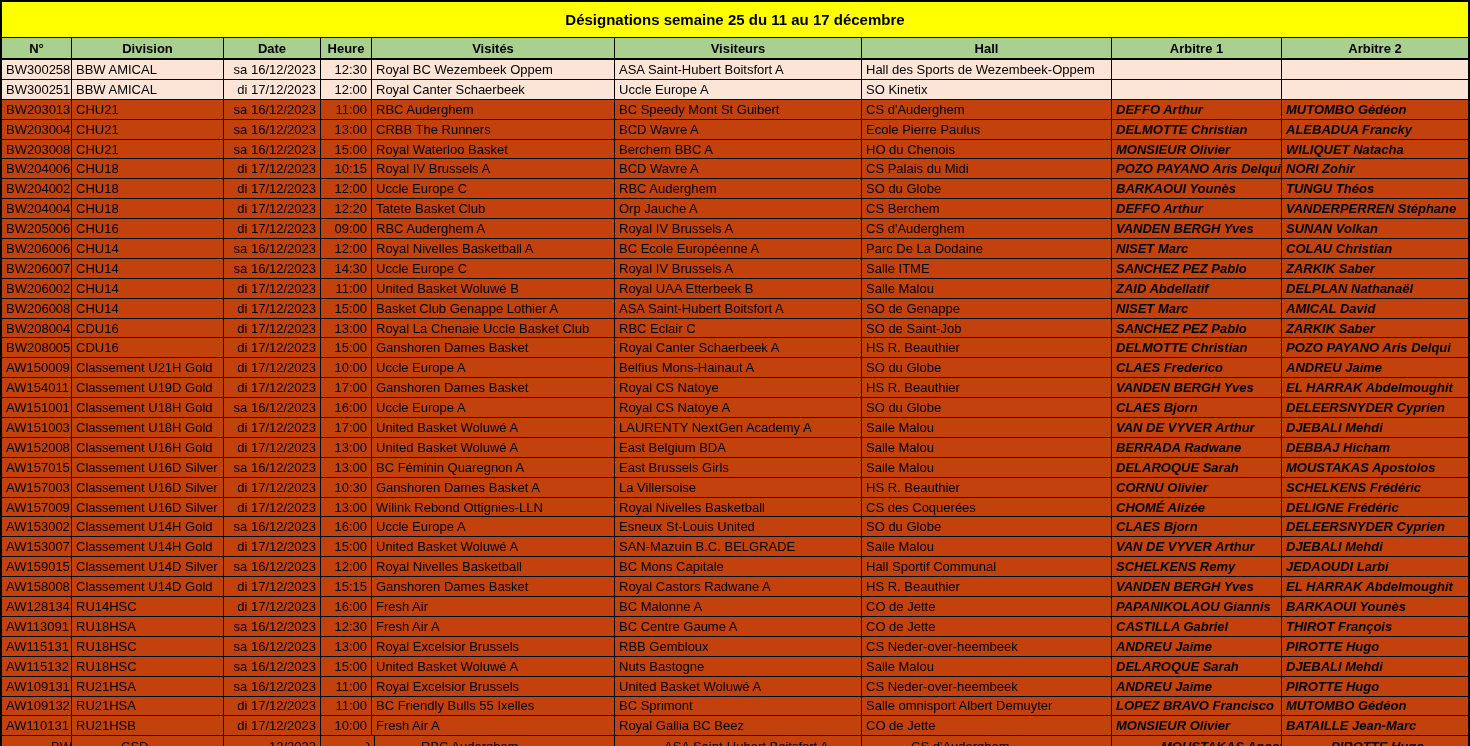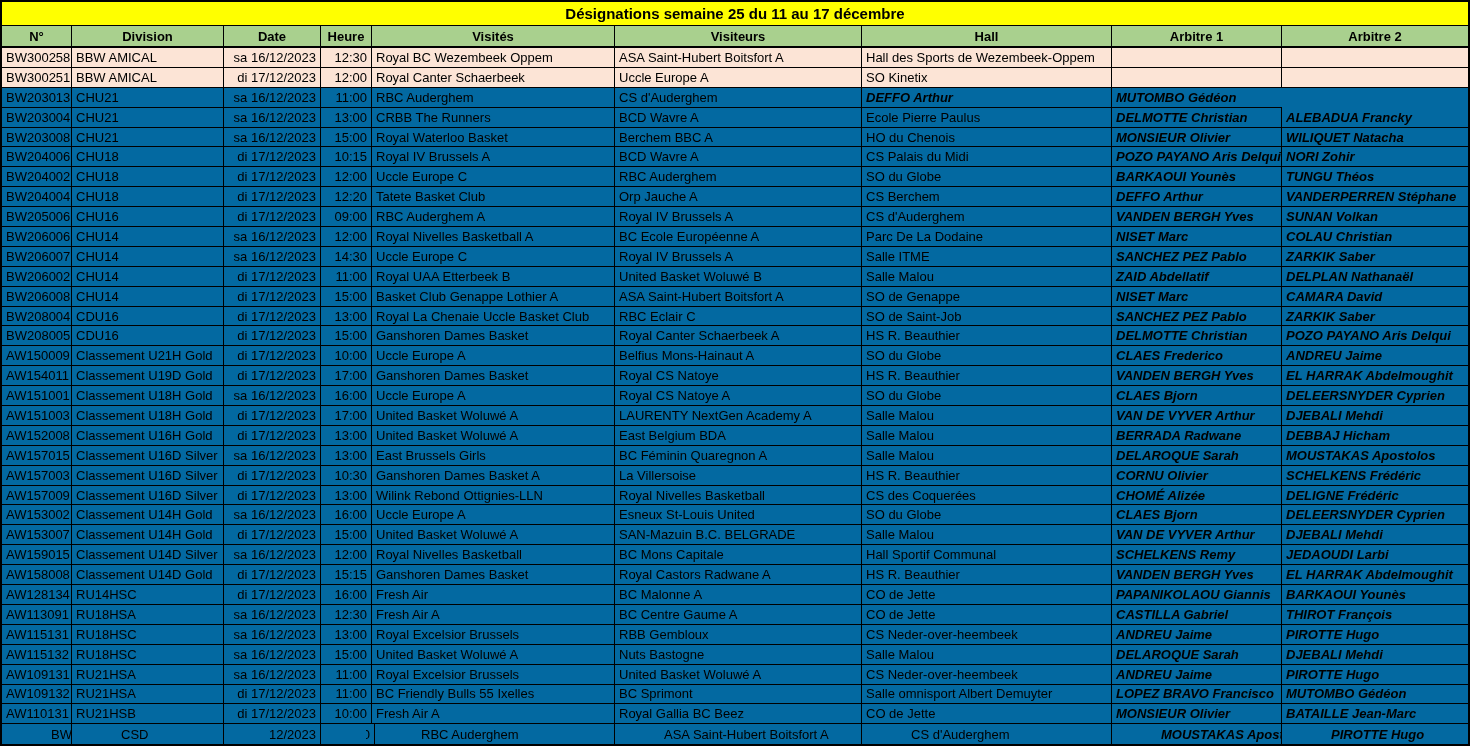--- a/index.html
+++ b/index.html
@@ -1,36 +1,36 @@
 <!DOCTYPE html>
 <html style="--title-bg: #FFFF00; --header-bg: #A9D08E; --friendly-bg: #FCE4D6;"><head>
 <meta charset="utf-8">
 <style>
   html,body { margin:0; padding:0; background:#ffffff; font-family:"Liberation Sans",sans-serif; }
   .sheet {
     position:relative; width:1470px; height:746px; box-sizing:border-box;
     border:2px solid #000; background:#fff;
   }
   .title-row {
-    box-sizing:border-box; height:24px; border-bottom:1px solid #000;
+    box-sizing:border-box; height:36px; border-bottom:1px solid #000;
     background:var(--title-bg,#FFFF00);
     display:flex; align-items:center; justify-content:center;
     font-size:15px; font-weight:bold; color:#000;
   }
   .header-row {
     box-sizing:border-box; height:22px; border-bottom:1px solid #000;
     background:var(--header-bg,#A9D08E);
     display:grid;
     grid-template-columns:70px 152px 97px 51px 243px 247px 250px 170px 186px;
   }
   .table-body { height:696px; display:flex; flex-direction:column; }
   .data-row {
     flex:1; display:grid; box-sizing:border-box;
     grid-template-columns:70px 152px 97px 51px 243px 247px 250px 170px 186px;
-    background:#0369a1;
+    background:#c2410c;
   }
   .data-row.hl .cell { background:var(--friendly-bg,#FCE4D6); }
   .cell {
     box-sizing:border-box; border-right:1px solid #000; border-bottom:1px solid #000;
     display:flex; align-items:center; overflow:hidden; white-space:nowrap;
     padding:0 4px; font-size:13px; color:#000; line-height:1;
   }
   .cell:last-child { border-right:none;text-align:right; }
   .data-row:last-child .cell { border-bottom:none;margin-left:45px; }
   .hcell { justify-content:center; font-weight:bold; font-size:13px; }
@@ -77,20 +77,21 @@
         <div class="cell dcell col6">SO Kinetix</div>
         <div class="cell dcell col7"></div>
         <div class="cell dcell col8"></div>
       </div>
       <div class="data-row">
         <div class="cell dcell col0">BW203013</div>
         <div class="cell dcell col1">CHU21</div>
         <div class="cell dcell col2">sa 16/12/2023</div>
         <div class="cell dcell col3">11:00</div>
         <div class="cell dcell col4">RBC Auderghem</div>
+        <div class="cell dcell col5">BC Speedy Mont St Guibert</div>
         <div class="cell dcell col6">CS d'Auderghem</div>
         <div class="cell dcell col7">DEFFO Arthur</div>
         <div class="cell dcell col8">MUTOMBO Gédéon</div>
       </div>
       <div class="data-row">
         <div class="cell dcell col0">BW203004</div>
         <div class="cell dcell col1">CHU21</div>
         <div class="cell dcell col2">sa 16/12/2023</div>
         <div class="cell dcell col3">13:00</div>
         <div class="cell dcell col4">CRBB The Runners</div>
@@ -174,36 +175,36 @@
         <div class="cell dcell col5">Royal IV Brussels A</div>
         <div class="cell dcell col6">Salle ITME</div>
         <div class="cell dcell col7">SANCHEZ PEZ Pablo</div>
         <div class="cell dcell col8">ZARKIK Saber</div>
       </div>
       <div class="data-row">
         <div class="cell dcell col0">BW206002</div>
         <div class="cell dcell col1">CHU14</div>
         <div class="cell dcell col2">di 17/12/2023</div>
         <div class="cell dcell col3">11:00</div>
+        <div class="cell dcell col4">United Basket Woluwé B</div>
         <div class="cell dcell col5">Royal UAA Etterbeek B</div>
-        <div class="cell dcell col4">United Basket Woluwé B</div>
         <div class="cell dcell col6">Salle Malou</div>
         <div class="cell dcell col7">ZAID Abdellatif</div>
         <div class="cell dcell col8">DELPLAN Nathanaël</div>
       </div>
       <div class="data-row">
         <div class="cell dcell col0">BW206008</div>
         <div class="cell dcell col1">CHU14</div>
         <div class="cell dcell col2">di 17/12/2023</div>
         <div class="cell dcell col3">15:00</div>
         <div class="cell dcell col4">Basket Club Genappe Lothier A</div>
         <div class="cell dcell col5">ASA Saint-Hubert Boitsfort A</div>
         <div class="cell dcell col6">SO de Genappe</div>
         <div class="cell dcell col7">NISET Marc</div>
-        <div class="cell dcell col8">CAMARA David</div>
+        <div class="cell dcell col8">AMICAL David</div>
       </div>
       <div class="data-row">
         <div class="cell dcell col0">BW208004</div>
         <div class="cell dcell col1">CDU16</div>
         <div class="cell dcell col2">di 17/12/2023</div>
         <div class="cell dcell col3">13:00</div>
         <div class="cell dcell col4">Royal La Chenaie Uccle Basket Club</div>
         <div class="cell dcell col5">RBC Eclair C</div>
         <div class="cell dcell col6">SO de Saint-Job</div>
         <div class="cell dcell col7">SANCHEZ PEZ Pablo</div>
@@ -273,22 +274,22 @@
         <div class="cell dcell col5">East Belgium BDA</div>
         <div class="cell dcell col6">Salle Malou</div>
         <div class="cell dcell col7">BERRADA Radwane</div>
         <div class="cell dcell col8">DEBBAJ Hicham</div>
       </div>
       <div class="data-row">
         <div class="cell dcell col0">AW157015</div>
         <div class="cell dcell col1">Classement U16D Silver</div>
         <div class="cell dcell col2">sa 16/12/2023</div>
         <div class="cell dcell col3">13:00</div>
+        <div class="cell dcell col5">BC Féminin Quaregnon A</div>
         <div class="cell dcell col4">East Brussels Girls</div>
-        <div class="cell dcell col5">BC Féminin Quaregnon A</div>
         <div class="cell dcell col6">Salle Malou</div>
         <div class="cell dcell col7">DELAROQUE Sarah</div>
         <div class="cell dcell col8">MOUSTAKAS Apostolos</div>
       </div>
       <div class="data-row">
         <div class="cell dcell col0">AW157003</div>
         <div class="cell dcell col1">Classement U16D Silver</div>
         <div class="cell dcell col2">di 17/12/2023</div>
         <div class="cell dcell col3">10:30</div>
         <div class="cell dcell col4">Ganshoren Dames Basket A</div>

